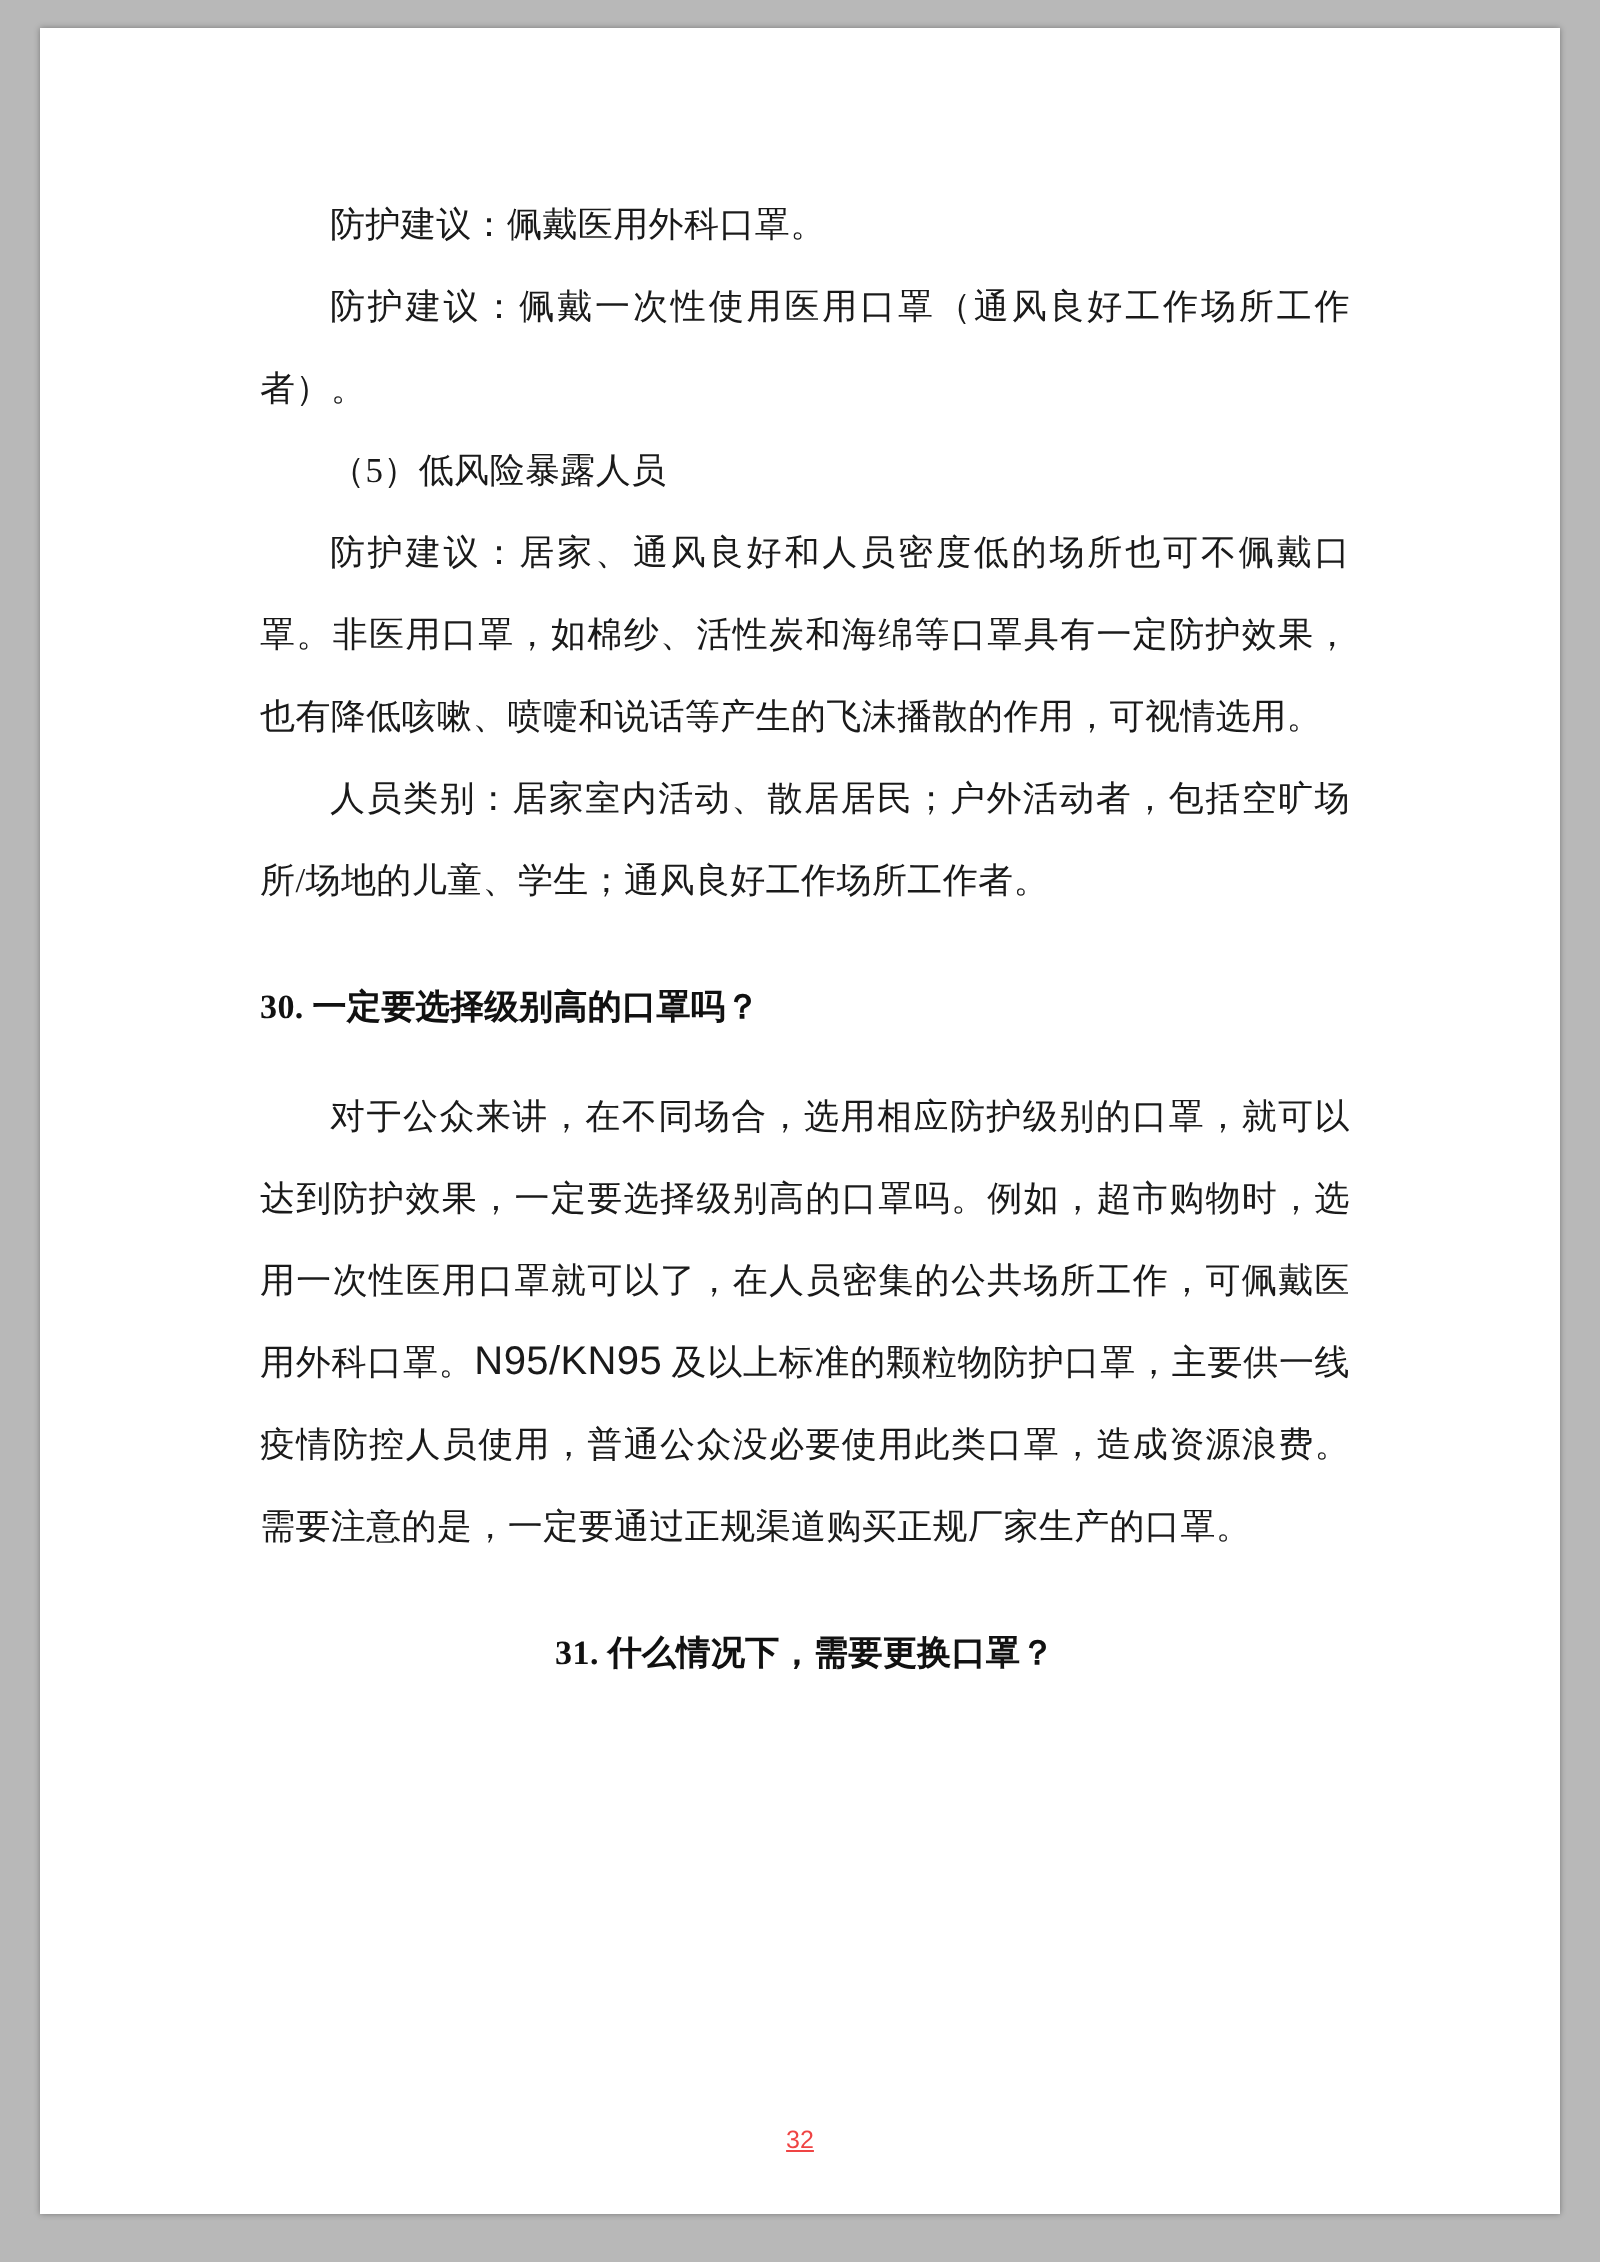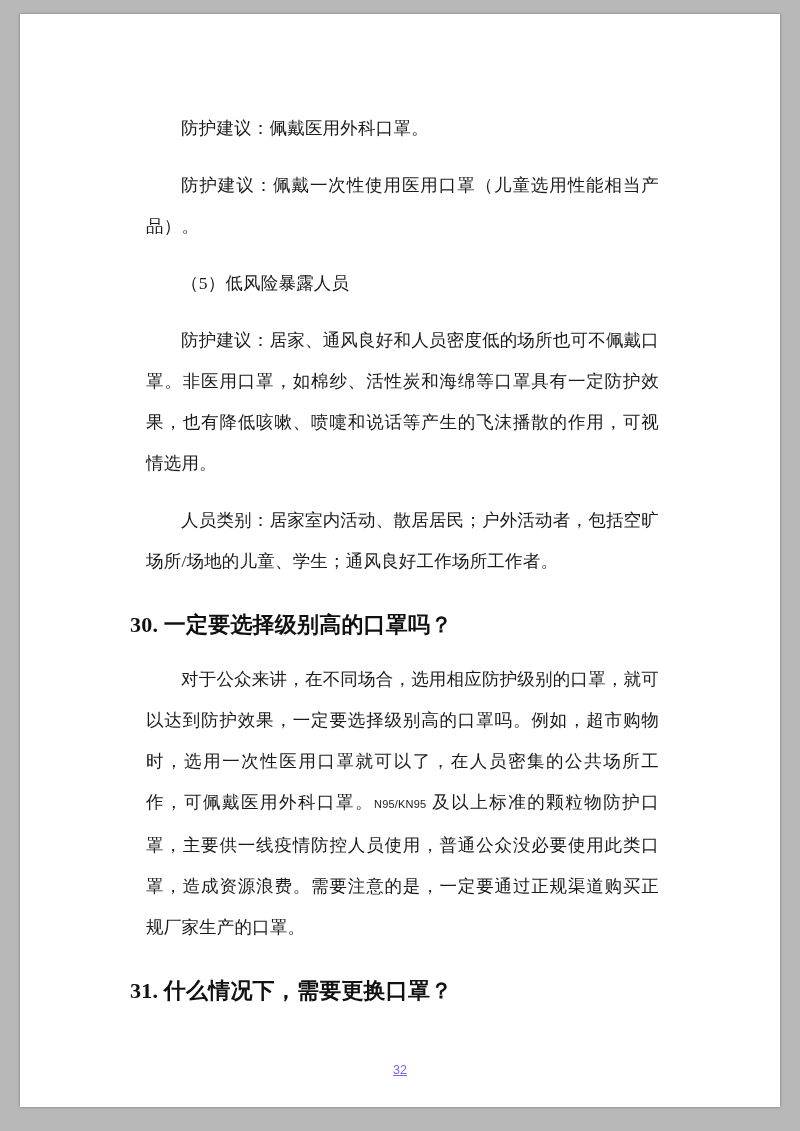--- a/index.html
+++ b/index.html
@@ -23,69 +23,69 @@
     box-sizing: border-box;
     padding: 0;
   }
   .content {
     position: absolute;
     left: 110px;
     top: 78px;
     width: 545px;
   }
   p {
-    margin: 16px;
+    margin: 0;
     font-size: 17.5px;
     line-height: 41px;
     color: #1a1a1a;
     text-align: justify;
     text-justify: inter-ideograph;
     letter-spacing: 0.2px;
   }
   p.indent {
     text-indent: 2em;
   }
   .heading {
     margin: 0;
-    font-size: 22px;
+    font-size: 17px;
     line-height: 41px;
     font-weight: bold;
     color: #111;
     letter-spacing: 0.2px;
   }
   .gap-before-heading { margin-top: 22px; }
   .gap-after-heading { margin-top: 14px; }
-  .gap-big { margin-top: 22px; }
+  .gap-big { margin-top: 22px; text-align: center; }
   .latin {
     font-family: "Liberation Sans", "DejaVu Sans", sans-serif;
-    font-size: 11px;
+    font-size: 20px;
   }
   .pagenum {
     position: absolute;
     left: 0;
     right: 0;
     bottom: 30px;
     text-align: center;
     font-size: 12.5px;
     font-family: "Liberation Sans", "DejaVu Sans", sans-serif;
-    color: #8b5cf6;
+    color: #ef4444;
     text-decoration: underline;
   }
 </style>
 </head>
 <body>
 
 <div class="page">
   <div class="content">
 
     <p class="indent">防护建议：佩戴医用外科口罩。</p>
 
 
 
-    <p class="indent">防护建议：佩戴一次性使用医用口罩（儿童选用性能相当产品）。</p>
+    <p class="indent">防护建议：佩戴一次性使用医用口罩（通风良好工作场所工作者）。</p>
 
     <p class="indent">（5）低风险暴露人员</p>
 
     <p class="indent">防护建议：居家、通风良好和人员密度低的场所也可不佩戴口罩。非医用口罩，如棉纱、活性炭和海绵等口罩具有一定防护效果，也有降低咳嗽、喷嚏和说话等产生的飞沫播散的作用，可视情选用。</p>
 
     <p class="indent">人员类别：居家室内活动、散居居民；户外活动者，包括空旷场所/场地的儿童、学生；通风良好工作场所工作者。</p>
 
     <h2 class="heading gap-before-heading">30. 一定要选择级别高的口罩吗？</h2>
 
     <p class="indent gap-after-heading"><span>对于公众来讲，在不同场合，选用相应防护级别的口罩，就可以达到防护效果，一定要选择级别高的口罩吗。例如，超市购物时，选用一次性医用口罩就可以了，在人员密集的公共场所工作，可佩戴医用外科口罩。</span><span class="latin">N95/KN95</span><span> 及以上标准的颗粒物防护口罩，主要供一线疫情防控人员使用，普通公众没必要使用此类口罩，造成资源浪费。需要注意的是，一定要通过正规渠道购买正规厂家生产的口罩。</span></p>

